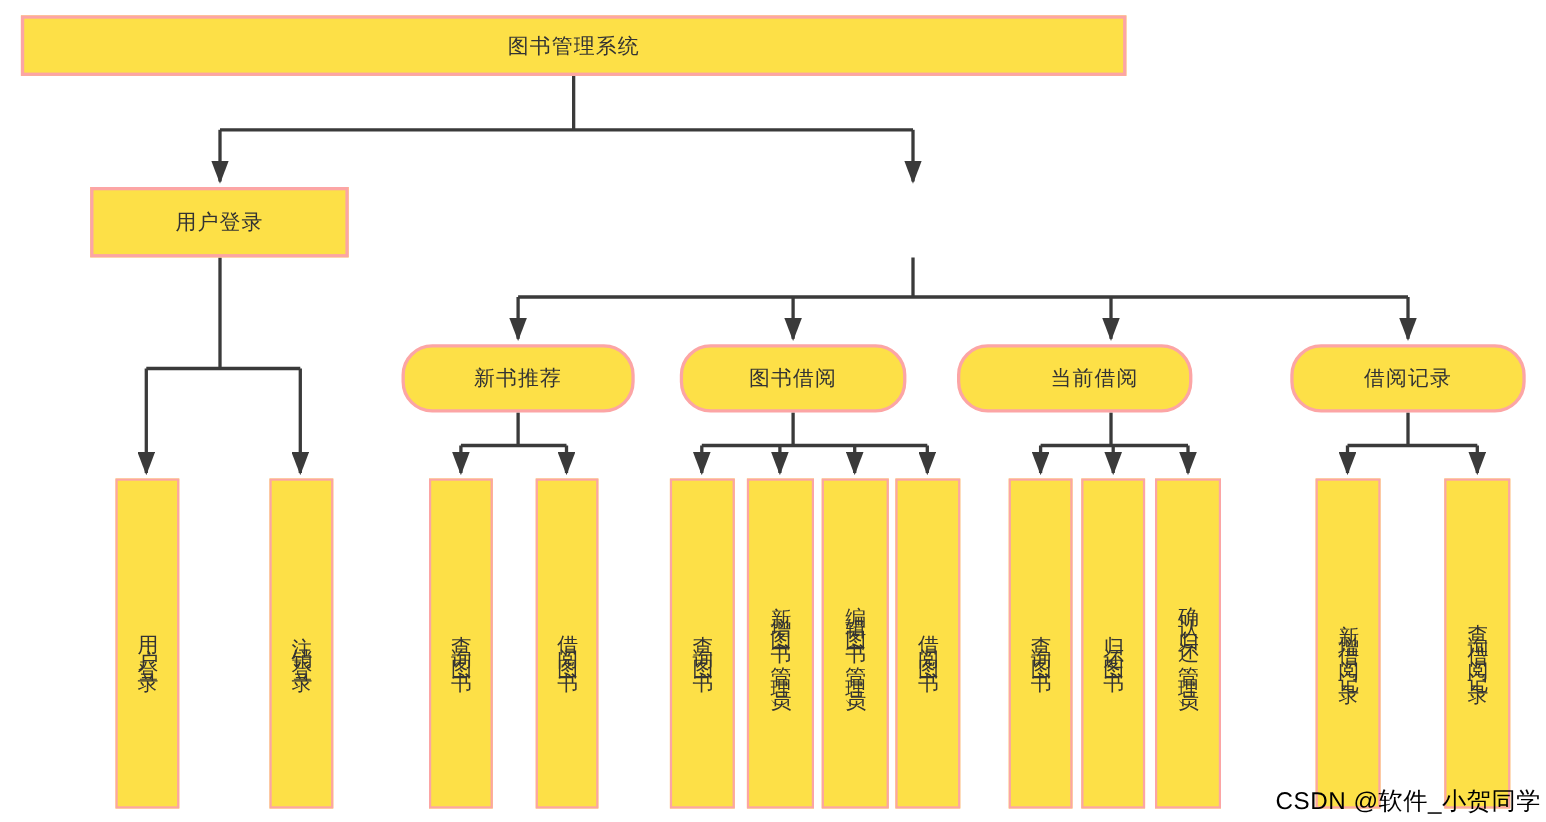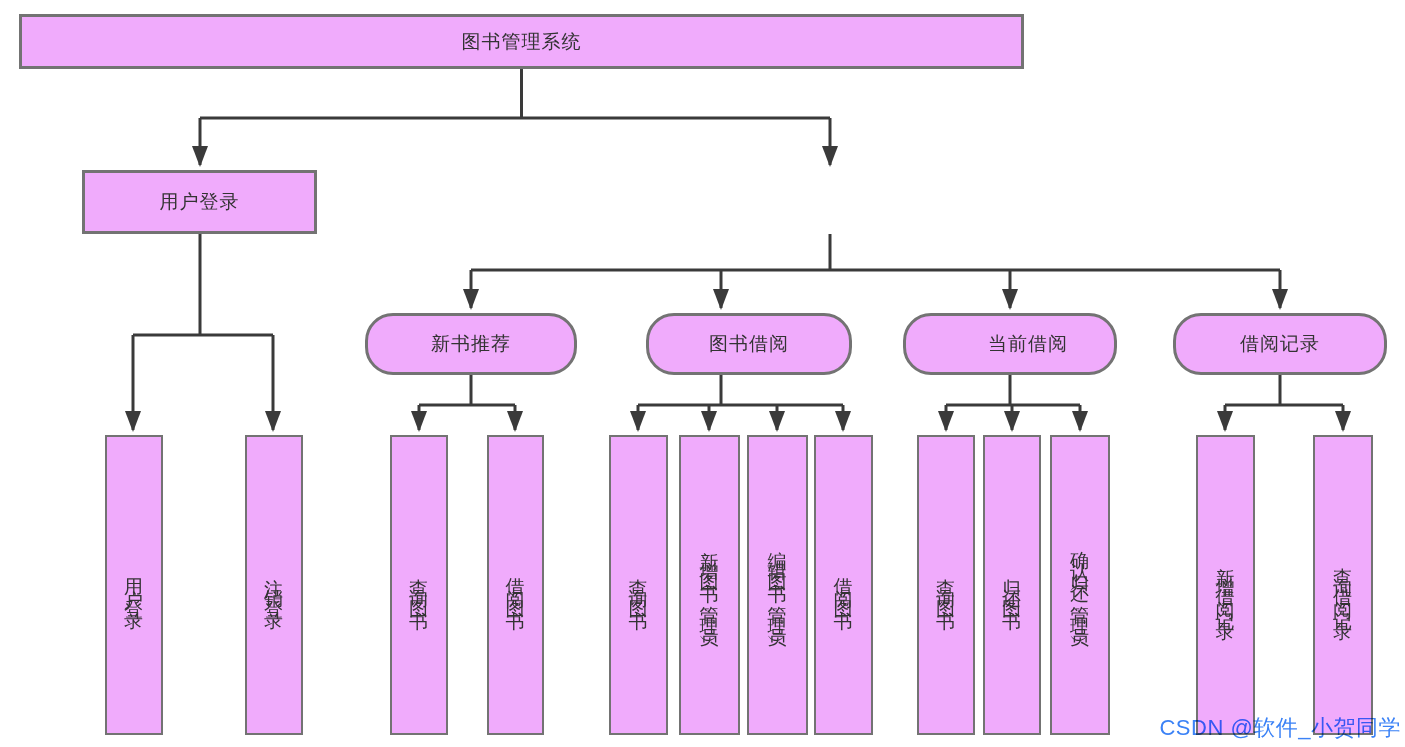--- a/index.html
+++ b/index.html
@@ -6,22 +6,22 @@
   #canvas{
     position:relative;
     width:1405px;height:747px;
     background:#ffffff;
     font-family:"Liberation Sans","DejaVu Sans",sans-serif;
     overflow:hidden;
   }
   .node{
     position:absolute;
     box-sizing:border-box;
-    background:#f0abfc;
-    border:3px solid #737373;
+    background:#fde047;
+    border:3px solid #fca5a5;
     display:flex;align-items:center;justify-content:center;
     color:#333333;
     font-size:19px;
     letter-spacing:1px;
     z-index:2;
   }
   .root{left:19px;top:14px;width:1005px;height:55px;}
   .lvl2{top:170px;height:64px;}
   .lvl3{top:313px;height:62px;border-radius:28px;}
   .leaf{
@@ -34,21 +34,21 @@
     letter-spacing:11px;
     line-height:1;
     font-size:19px;
     color:#333333;
   }
   #wires{position:absolute;left:0;top:0;z-index:1;}
   #watermark{
     position:absolute;
     right:4px;bottom:4px;
     font-size:22px;
-    color:#3b82f6;
+    color:#000000;
     letter-spacing:0.5px;
     z-index:5;
     mix-blend-mode:multiply;
     white-space:nowrap;
   }
 </style>
 </head>
 <body>
 
 <div id="canvas">
@@ -90,22 +90,22 @@
       <path d="M1225 405 V430" marker-end="url(#ah)"></path>
       <path d="M1343 405 V430" marker-end="url(#ah)"></path>
     </g>
   </svg>
 
   <div class="node root">图书管理系统</div>
 
   <div class="node lvl2" style="left:82px;width:235px;">用户登录</div>
 
   <div class="node lvl3" style="left:365px;width:212px;">新书推荐</div>
-  <div class="node lvl3" style="left:618px;width:206px;margin-left:28px;">图书借阅</div>
-  <div class="node lvl3" style="left:903px;width:214px;padding-left:36px;">当前借阅</div>
+  <div class="node lvl3" style="left:618px;width:206px;">图书借阅</div>
+  <div class="node lvl3" style="left:870px;width:214px;padding-left:36px;">当前借阅</div>
   <div class="node lvl3" style="left:1173px;width:214px;font-family:Liberation Serif, serif;">借阅记录</div>
 
   <div class="node leaf" style="left:105px;width:58px;">
     <span>用户登录</span>
   </div>
   <div class="node leaf" style="left:245px;width:58px;">
     <span>注销登录</span>
   </div>
 
   <div class="node leaf" style="left:390px;width:58px;">

